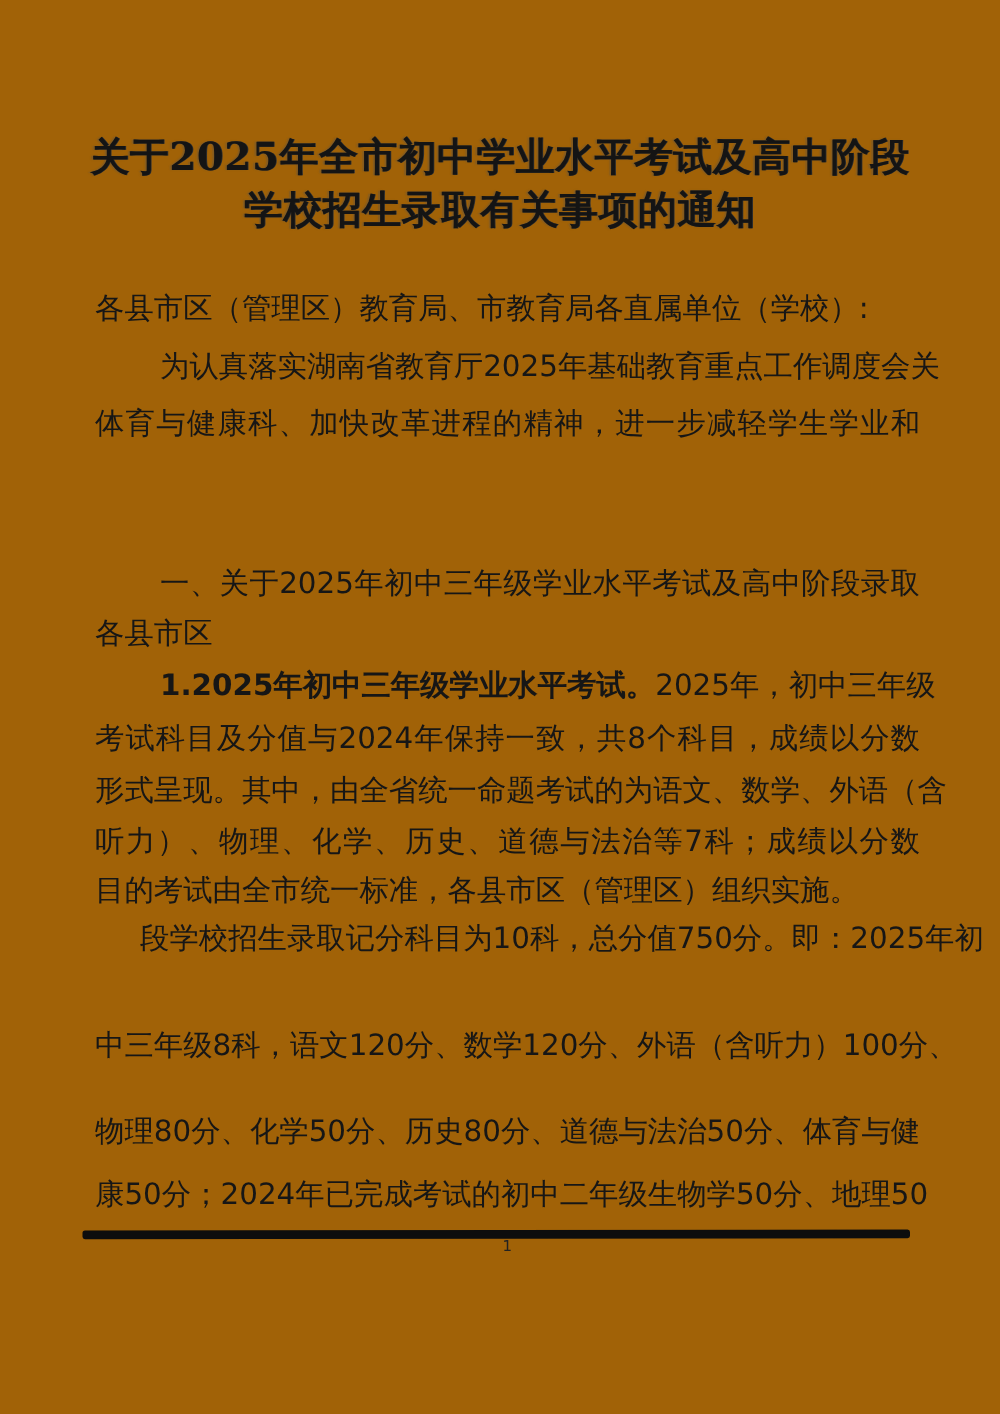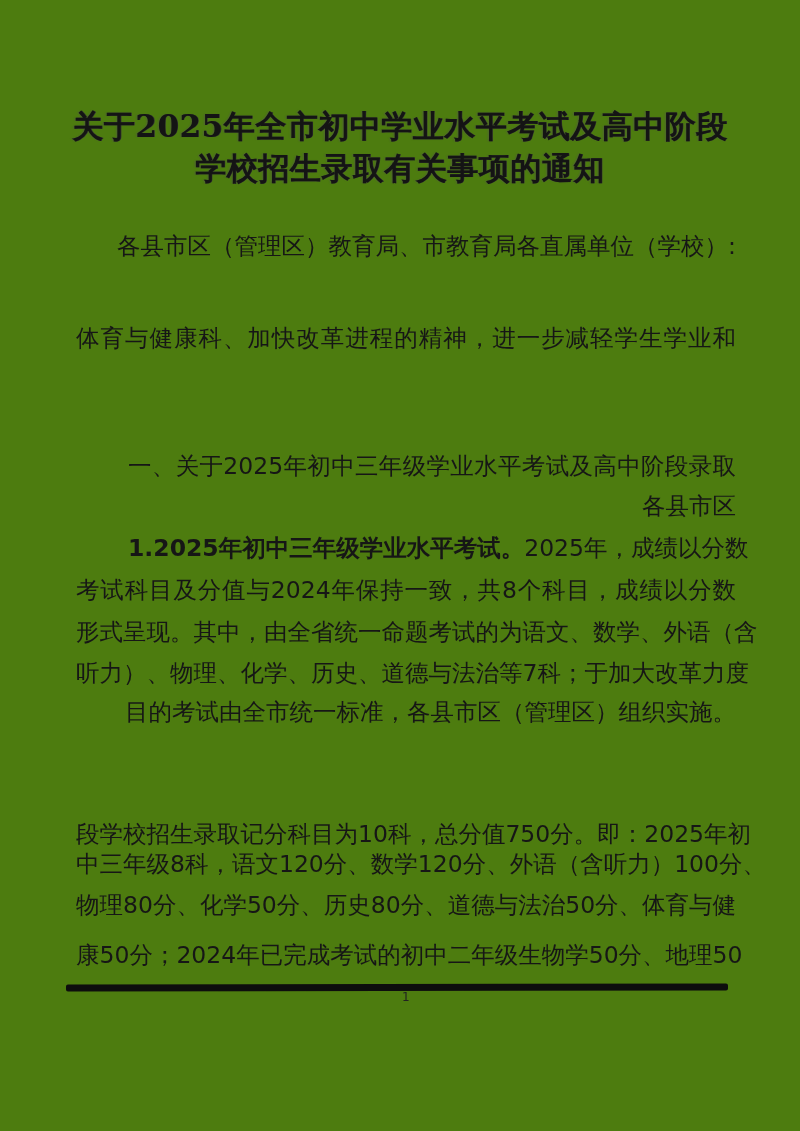--- a/index.html
+++ b/index.html
@@ -12,21 +12,21 @@
       height: 1131px;
       position: relative;
       overflow: hidden;
       color: #111111;
       font-family: "DejaVu Serif", "Liberation Serif", serif;
     }
     .page {
       position: absolute;
       left: 0; top: 0;
       width: 800px; height: 1131px;
-      background: #4d7c0f;
+      background: #a16207;
     }
     .title {
       position: absolute;
       left: 60px;
       width: 680px;
       text-align: center;
       font-family: "DejaVu Serif", "Liberation Serif", serif;
       font-weight: bold;
       font-size: 31px;
       letter-spacing: 0.5px;
@@ -40,21 +40,20 @@
 
     .line {
       position: absolute;
       left: 76px;
       width: 660px;
       font-size: 23.5px;
       line-height: 30px;
       white-space: nowrap;
       color: #161616;
       font-family: "DejaVu Sans", "Liberation Sans", sans-serif;
-      text-align: right;
     }
     .line.indent { left: 128px; }
     .line.bold { font-weight: normal; }
     .line .b { font-weight: bold; margin-top: 28px; }
     .line.just {
       text-align: justify;
       text-align-last: justify;
     }
     .line.just.indent { width: 608px; }
 
@@ -82,34 +81,35 @@
 </head>
 <body>
 
 <div class="page">
 
   <div class="title l1">关于2025年全市初中学业水平考试及高中阶段</div>
   <div class="title l2">学校招生录取有关事项的通知</div>
 
   <div class="line" style="top:231px;">各县市区（管理区）教育局、市教育局各直属单位（学校）:</div>
 
+  <div class="line indent just" style="top:278px;">为认真落实湖南省教育厅2025年基础教育重点工作调度会关</div>
   <div class="line just" style="top:323px;">体育与健康科、加快改革进程的精神，进一步减轻学生学业和</div>
 
   <div class="line indent bold just" style="top:451px;">一、关于2025年初中三年级学业水平考试及高中阶段录取</div>
   <div class="line bold" style="top:491px;">各县市区</div>
 
   <div class="line indent just" style="top:533px;">
-    <span class="b">1.2025年初中三年级学业水平考试。</span><span>2025年，成绩以分数</span>
+    <span class="b">1.2025年初中三年级学业水平考试。</span><span>2025年，初中三年级</span>
   </div>
   <div class="line just" style="top:575px;">考试科目及分值与2024年保持一致，共8个科目，成绩以分数</div>
   <div class="line just" style="top:617px;">形式呈现。其中，由全省统一命题考试的为语文、数学、外语（含</div>
-  <div class="line just" style="top:658px;">听力）、物理、化学、历史、道德与法治等7科；于加大改革力度</div>
+  <div class="line just" style="top:658px;">听力）、物理、化学、历史、道德与法治等7科；成绩以分数</div>
   <div class="line" style="top:697px;">目的考试由全市统一标准，各县市区（管理区）组织实施。</div>
 
-  <div class="line just" style="top:819px;">段学校招生录取记分科目为10科，总分值750分。即：2025年初</div>
-  <div class="line just" style="top:849px;">中三年级8科，语文120分、数学120分、外语（含听力）100分、</div>
+  <div class="line just" style="top:735px;margin-left:36px;">段学校招生录取记分科目为10科，总分值750分。即：2025年初</div>
+  <div class="line just" style="top:821px;">中三年级8科，语文120分、数学120分、外语（含听力）100分、</div>
   <div class="line just" style="top:862px;margin-top:28px;">物理80分、化学50分、历史80分、道德与法治50分、体育与健</div>
   <div class="line just" style="top:940px;">康50分；2024年已完成考试的初中二年级生物学50分、地理50</div>
 
   <div class="rule"></div>
   <div class="pagenum">1</div>
 
 </div>
 
 </body></html>

